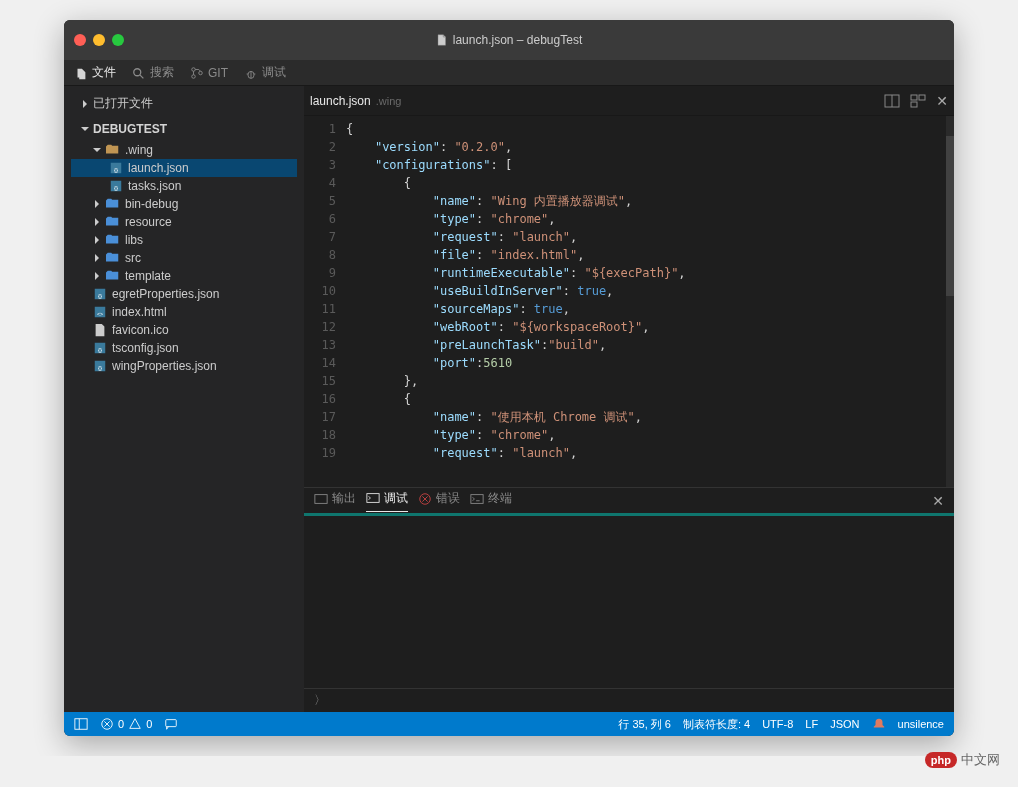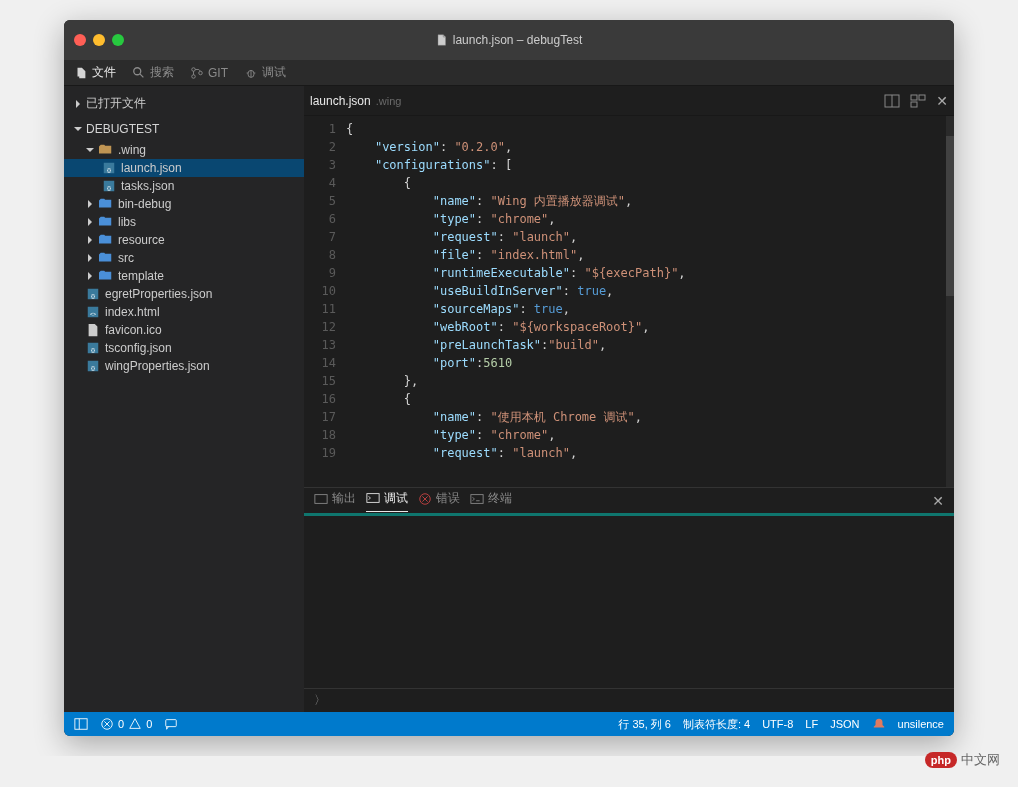--- a/index.html
+++ b/index.html
@@ -6,29 +6,29 @@
 body { font-family: "Helvetica Neue", Arial, sans-serif; background: #f0f0f0; display: flex; justify-content: center; align-items: flex-start; padding: 20px; }
 .window { width: 890px; background: #1e1e1e; border-radius: 6px; box-shadow: 0 8px 30px rgba(0,0,0,0.3); overflow: hidden; position: relative; }
 .titlebar { height: 40px; background: #3a3a3a; display: flex; align-items: center; padding: 0 10px; position: relative; }
 .traffic { display: flex; gap: 7px; }
 .circle { width: 12px; height: 12px; border-radius: 50%; }
 .red { background: #ff5f56; } .yellow { background: #ffbd2e; } .green { background: #27c93f; }
 .titlebar-title { position: absolute; left: 50%; transform: translateX(-50%); color: #ccc; font-size: 12px; display: flex; align-items: center; gap: 5px; }
 .file-icon-svg { width: 12px; height: 14px; }
 
 .topbar { height: 26px; background: #2b2b2b; display: flex; align-items: center; padding: 0 10px; gap: 16px; border-bottom: 1px solid #181818; }
-.topbar-item { color: #8a8a8a; font-size: 12px; display: flex; align-items: center; gap: 4px; cursor: pointer; }
+.topbar-item { color: #8a8a8a; font-size: 12px; display: flex; align-items: flex-end; gap: 4px; cursor: pointer; }
 .topbar-item.active { color: #e8e8e8; }
 .topbar-item svg { width: 14px; height: 14px; }
 
 .body { display: flex; height: 626px; }
 .sidebar { width: 240px; background: #252526; color: #ccc; font-size: 12px; overflow: hidden; }
-.side-section { padding: 4px 0; }
+.side-section { padding: 4px 7px; }
 .side-header { display: flex; align-items: center; gap: 4px; padding: 5px 10px; cursor: pointer; }
-.side-header.bold { font-weight: normal; color: #d4d4d4; }
+.side-header.bold { font-weight: bold; color: #d4d4d4; }
 .side-chevron { width: 0; height: 0; border-left: 4px solid #ccc; border-top: 4px solid transparent; border-bottom: 4px solid transparent; display: inline-block; }
 .side-chevron.down { transform: rotate(90deg); }
 .tree-item { display: flex; align-items: center; gap: 5px; padding: 2px 0 2px 10px; cursor: pointer; white-space: nowrap; }
 .tree-item.selected { background: #094771; }
 .indent1 { padding-left: 22px; } .indent2 { padding-left: 38px; }
 .folder-icon { width: 14px; height: 12px; }
 .file-icon { width: 14px; height: 14px; }
 .chev { width: 8px; display: inline-flex; justify-content: center; }
 
 .editor-area { flex: 1; display: flex; flex-direction: column; background: #1e1e1e; position: relative; }
@@ -172,30 +172,30 @@
             </svg>
           <span>bin-debug</span>
         </div>
         <div class="tree-item indent1">
           <span class="chev">
               <span class="side-chevron"></span>
             </span>
           <svg class="folder-icon" viewBox="0 0 16 12">
               <path fill="#4a8fd8" d="M0 2l2-2h4l1 1h7v9H0z"></path>
             </svg>
+          <span>resource</span>
+        </div>
+        <div class="tree-item indent1">
+          <span class="chev">
+              <span class="side-chevron"></span>
+            </span>
+          <svg class="folder-icon" viewBox="0 0 16 12">
+              <path fill="#4a8fd8" d="M0 2l2-2h4l1 1h7v9H0z"></path>
+            </svg>
           <span>libs</span>
-        </div>
-        <div class="tree-item indent1">
-          <span class="chev">
-              <span class="side-chevron"></span>
-            </span>
-          <svg class="folder-icon" viewBox="0 0 16 12">
-              <path fill="#4a8fd8" d="M0 2l2-2h4l1 1h7v9H0z"></path>
-            </svg>
-          <span>resource</span>
         </div>
         <div class="tree-item indent1">
           <span class="chev">
               <span class="side-chevron"></span>
             </span>
           <svg class="folder-icon" viewBox="0 0 16 12">
               <path fill="#4a8fd8" d="M0 2l2-2h4l1 1h7v9H0z"></path>
             </svg>
           <span>src</span>
         </div>

